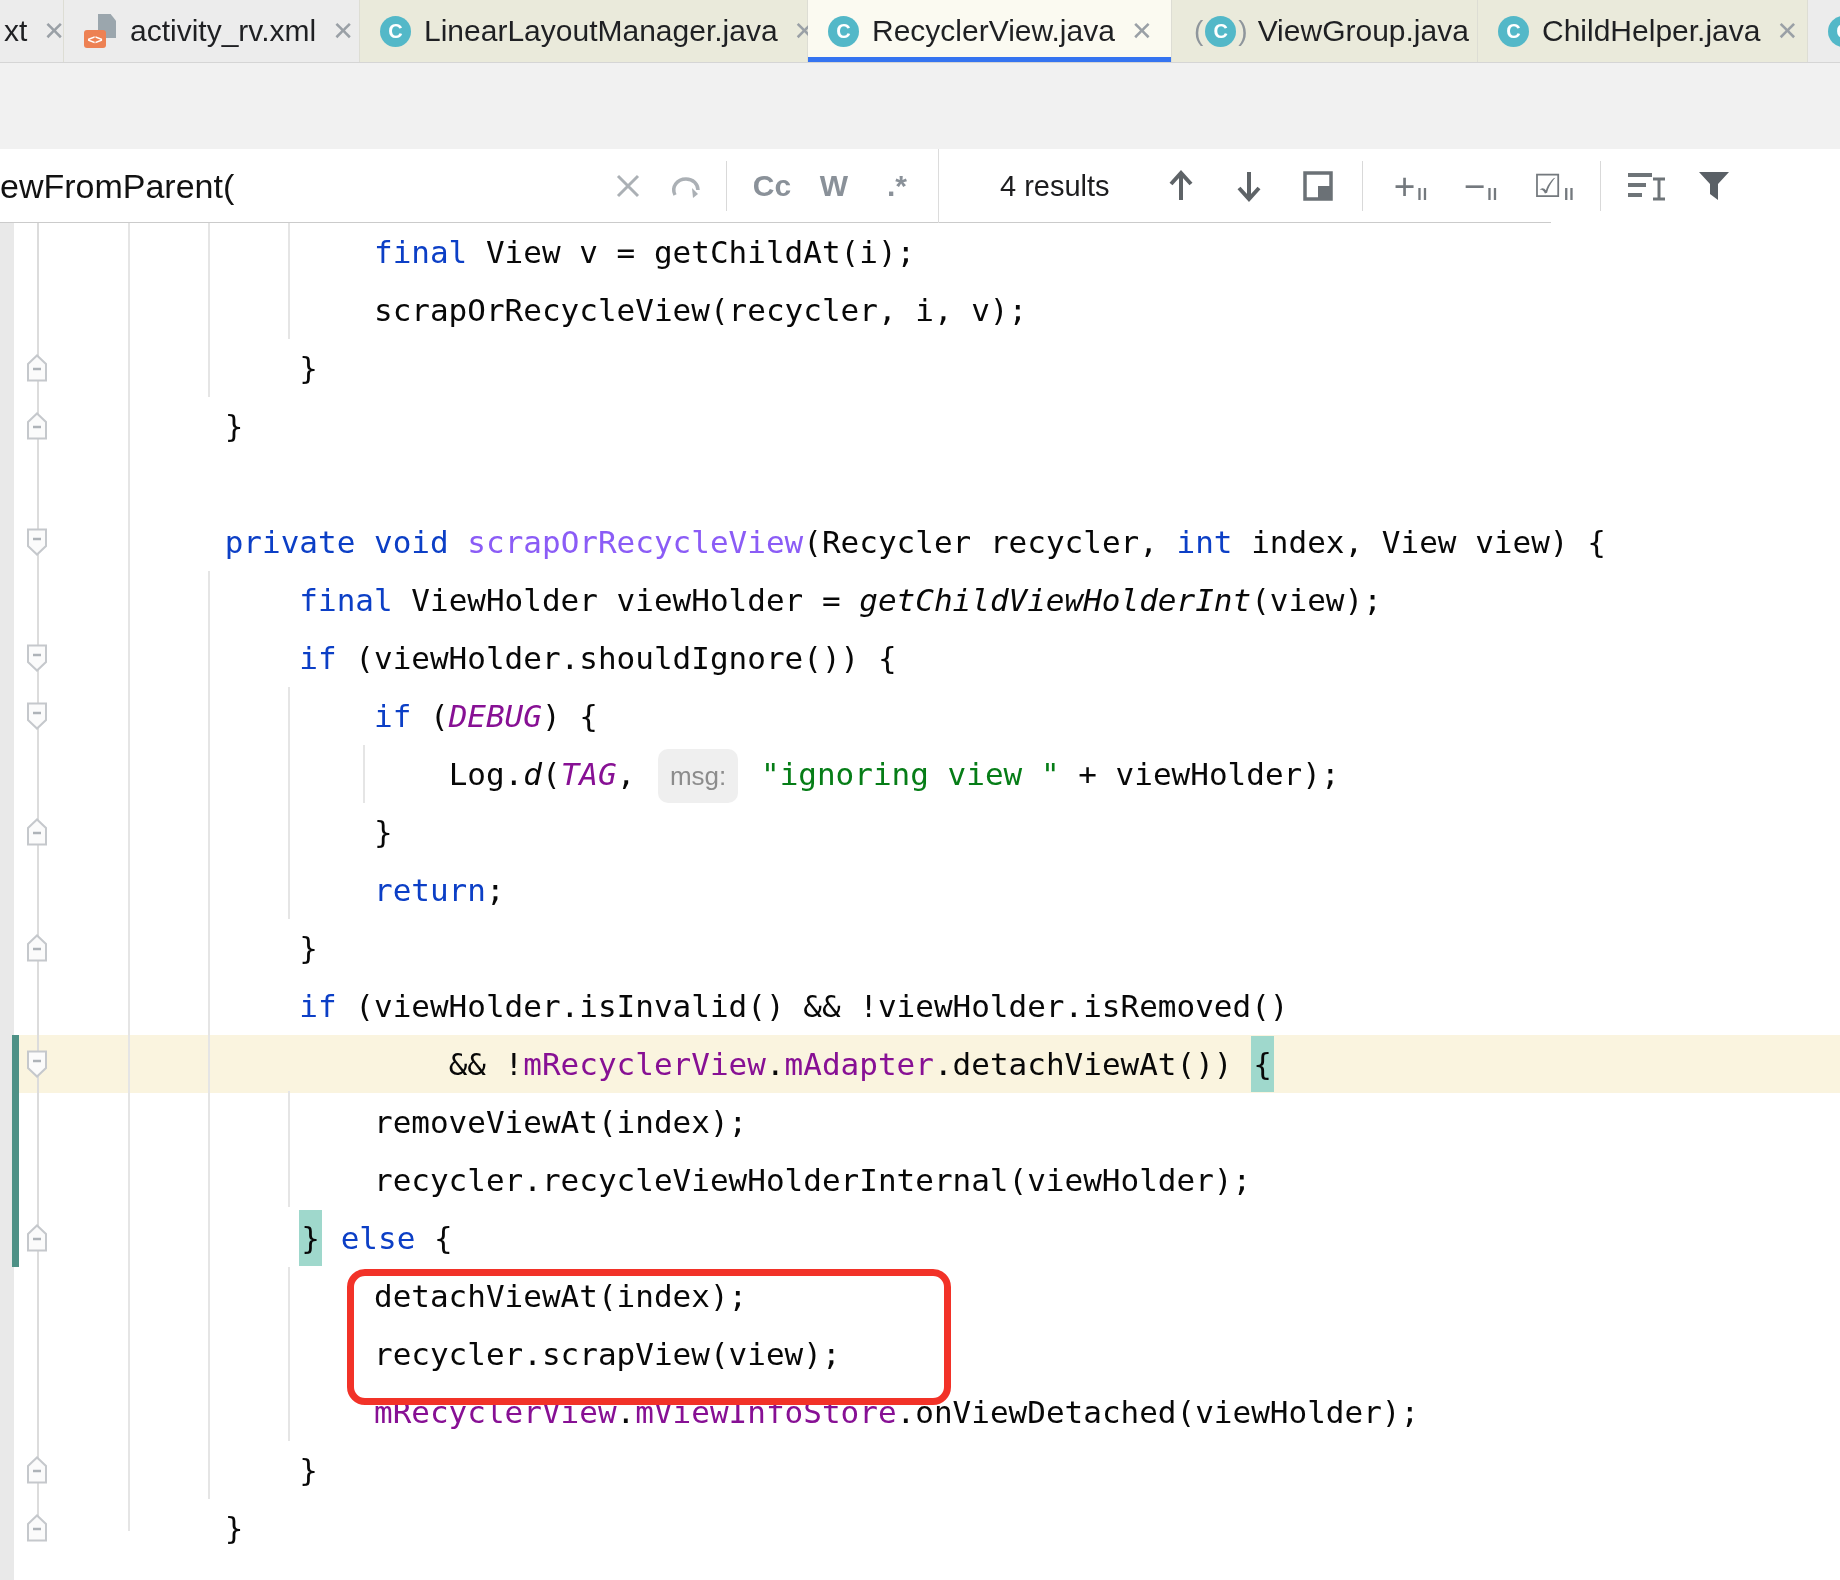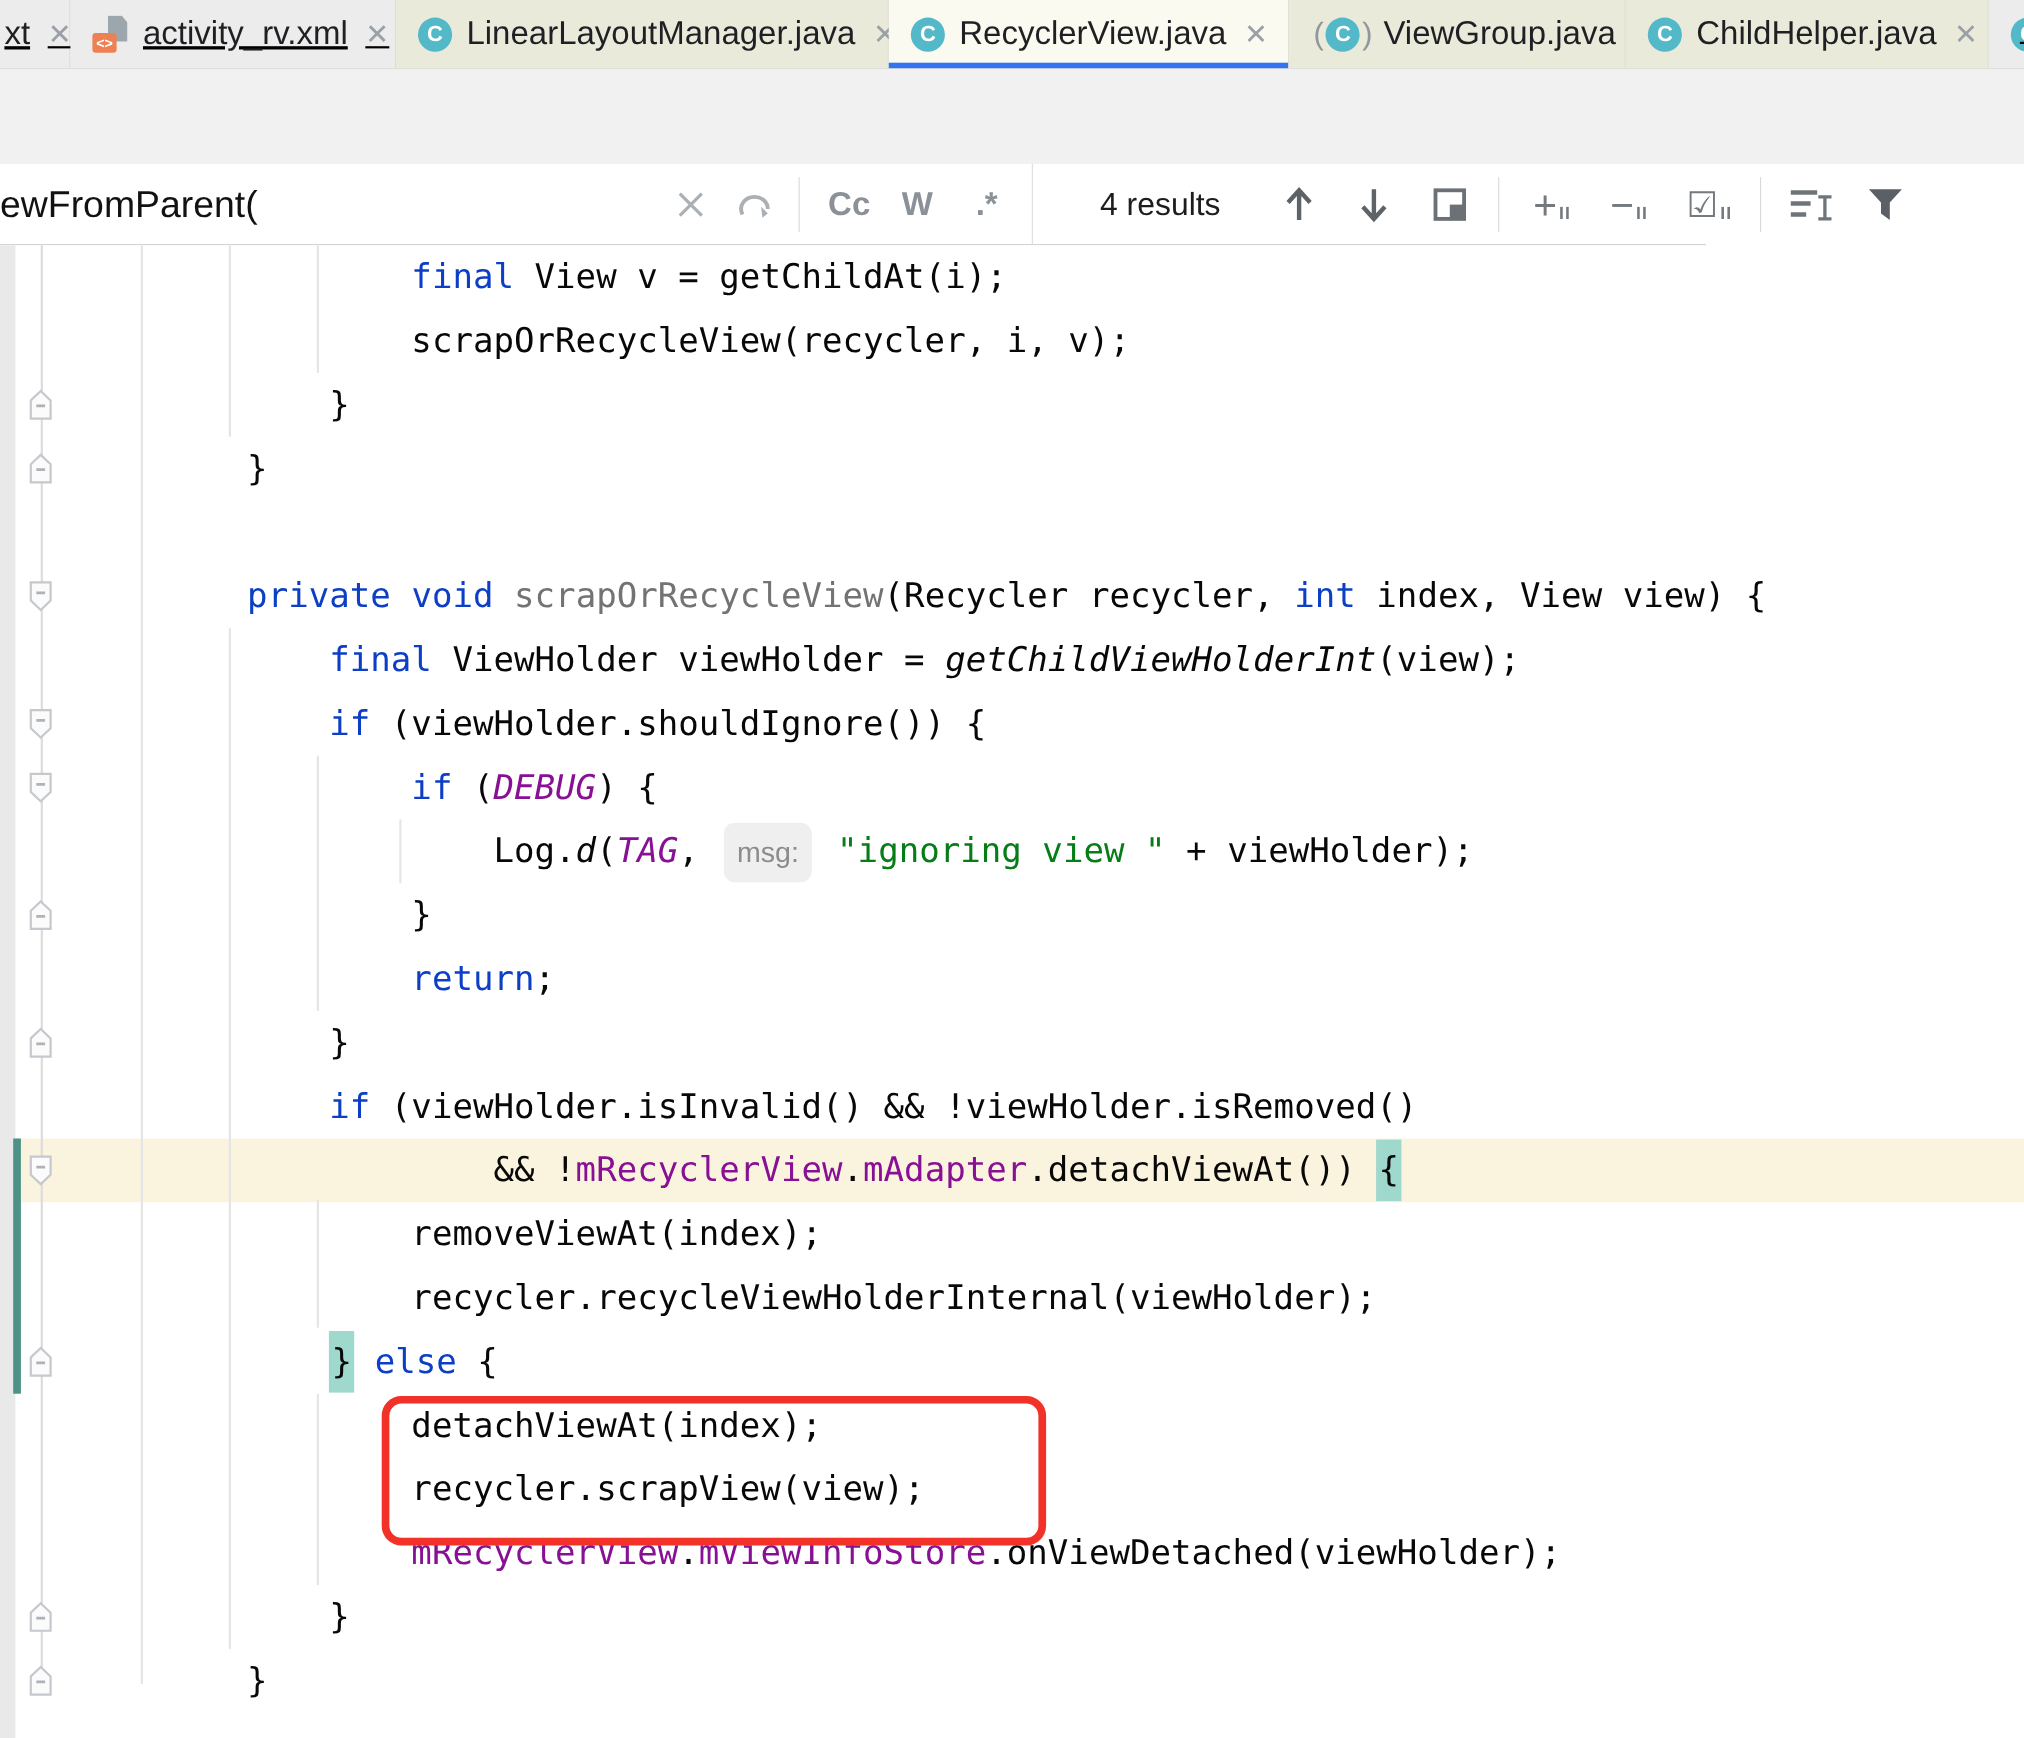--- a/index.html
+++ b/index.html
@@ -8,21 +8,21 @@
 
   
   #tabbar{position:absolute;left:0;top:0;width:1840px;height:62px;background:#ECECEC;
           border-bottom:1px solid #D5D5D5;}
   .tab{position:absolute;top:0;height:62px;display:flex;align-items:center;box-sizing:border-box;
        border-right:1px solid #DDDDD4;}
   .tab .lbl{font-size:30px;color:#1f2023;white-space:nowrap;}
   .tab .x{font-size:26px;color:#9aa0a6;margin-left:16px;line-height:1;}
   .tab.active{background:#FBFAF1;}
   .tab.java{background:#EAEADB;}
-  .tab.xmlbg{background:#ECECEC;text-decoration:underline;}
+  .tab.xmlbg{background:#ECECEC;}
   .tab .underline{position:absolute;left:0;right:0;bottom:0;height:5px;background:#3574F0;}
   .cicon{width:31px;height:31px;border-radius:50%;background:#53B8C8;color:#fff;font-size:20px;
          font-weight:bold;display:flex;align-items:center;justify-content:center;margin-right:13px;flex:0 0 auto;}
   .paren{color:#8f969c;font-size:28px;margin:0 2px;font-weight:400;}
   .xicon{position:relative;width:34px;height:34px;margin-right:12px;flex:0 0 auto;}
   .xicon .page{position:absolute;right:2px;top:0;width:18px;height:24px;background:#9BA6AD;
                clip-path:polygon(0 0,70% 0,100% 28%,100% 100%,0 100%);}
   .xicon .code{position:absolute;left:0;bottom:0;width:22px;height:18px;background:#ED8153;border-radius:3px;
                color:#fff;font-size:13px;font-weight:bold;display:flex;align-items:center;justify-content:center;}
 
@@ -48,21 +48,21 @@
   #gutterstrip{position:absolute;left:0;top:0;width:14px;height:1357px;background:#E9E9E9;}
   #vcsbar{position:absolute;}
   #curline{position:absolute;}
   .guide{position:absolute;width:2px;background:#E5E5E5;}
   #foldline{position:absolute;width:2px;background:#DCDCDC;}
   .foldicon{position:absolute;left:25px;width:24px;height:30px;}
   #code{position:absolute;left:150px;top:0;width:1690px;}
   .cl{height:58px;line-height:58px;white-space:pre;font-family:"DejaVu Sans Mono", monospace;
       font-size:31px;color:#080808;}
   .k{color:#0C3FC6;}
-  .m{color:#737373;margin-top:36px;}
+  .m{color:#8b5cf6;margin-top:36px;}
   .f{color:#871094;}
   .sf{color:#871094;font-style:italic;}
   .it{font-style:italic;}
   .s{color:#067D17;}
   .hl{background:#9FD8CC;padding:10px 2px;}
   .pill{font-family:"Liberation Sans", sans-serif;font-size:26px;color:#8c8c8c;background:#EFEFEF;
         border-radius:10px;padding:12px 12px;margin:0 4px;}
   #redbox{position:absolute;border-radius:18px;}
 </style>
 </head>

